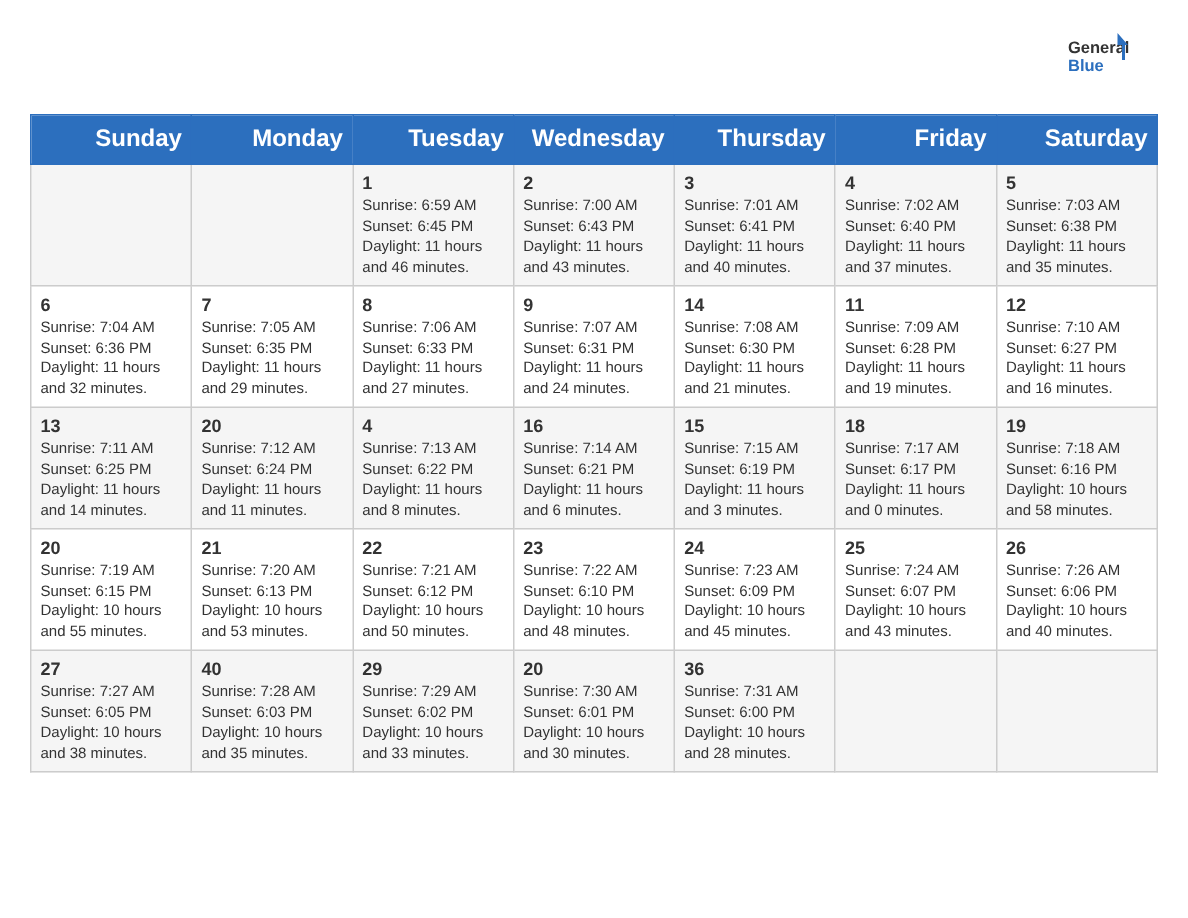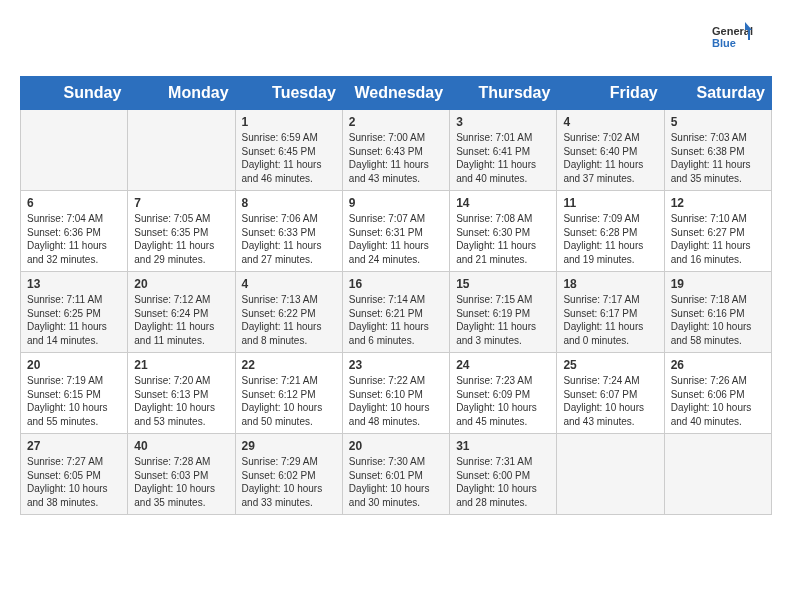--- a/index.html
+++ b/index.html
@@ -235,21 +235,21 @@
         </td>
         <td>
           <span class="day-number">29</span>
           <div class="cell-content">Sunrise: 7:29 AM<br>Sunset: 6:02 PM<br>Daylight: 10 hours and 33 minutes.</div>
         </td>
         <td>
           <span class="day-number">20</span>
           <div class="cell-content">Sunrise: 7:30 AM<br>Sunset: 6:01 PM<br>Daylight: 10 hours and 30 minutes.</div>
         </td>
         <td>
-          <span class="day-number">31</span>
+          <span class="day-number">36</span>
           <div class="cell-content">Sunrise: 7:31 AM<br>Sunset: 6:00 PM<br>Daylight: 10 hours and 28 minutes.</div>
         </td>
         <td></td>
         <td></td>
       </tr>
     </tbody>
 </table>
 
 <style>
   .logo {

